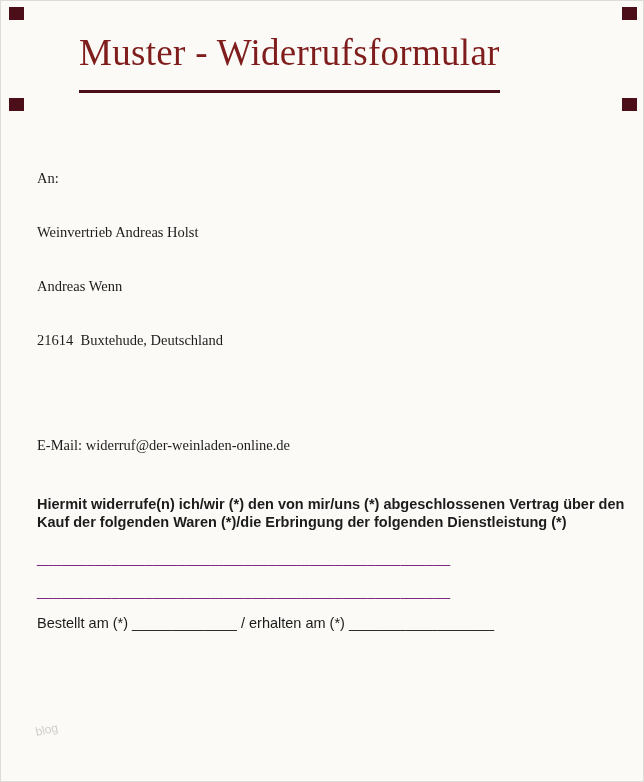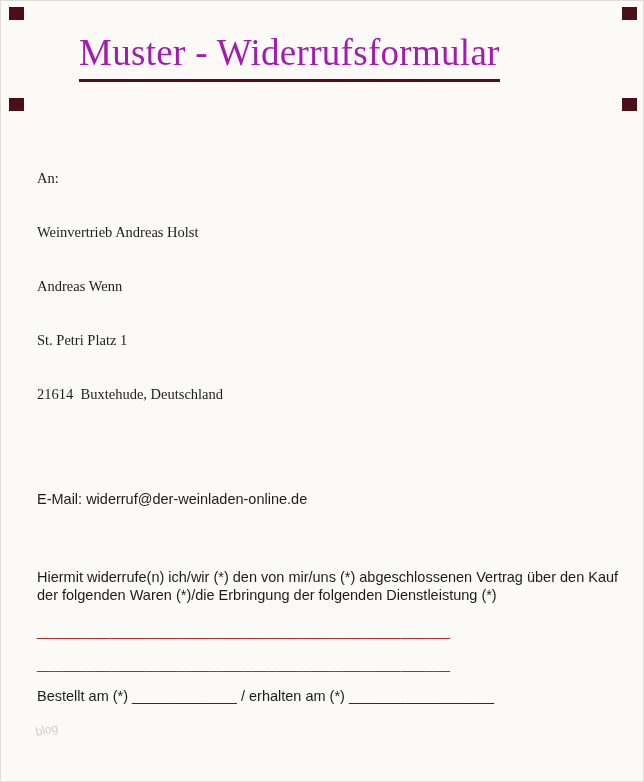--- a/index.html
+++ b/index.html
@@ -32,46 +32,46 @@
   .m-bl { left: 8px;   top: 97px; }
   .m-br { left: 621px; top: 97px; }
   .title {
     position: absolute;
     left: 78px;
     top: 30px;
     margin: 0;
     font-family: "Liberation Serif", "DejaVu Serif", serif;
     font-weight: 400;
     font-size: 37px;
-    color: #a21caf;
+    color: #7f1d1d;
     border-bottom: 3px solid #4c0e18;
-    padding-bottom: 5px;
+    padding-bottom: 16px;
     letter-spacing: 0.3px;
     white-space: nowrap;
   }
   .doc {
     position: absolute;
     left: 36px;
     top: 110px;
     width: 588px;
     font-size: 14.5px;
     line-height: 18px;
   }
   .doc div {
     white-space: pre-wrap;
   }
   .b-an       { margin-top: 22px; font-family: Liberation Serif, serif; }
-  .b-contact  { margin-top: 15px; }
-  .b-decl     { margin-top: 24px; }
+  .b-contact  { margin-top: 15px; font-family: Liberation Serif, serif; }
+  .b-decl     { margin-top: 5px; font-weight: bold; }
   .u1         { margin-top: 18px; }
   .u2         { margin-top: 15px; }
   .b-bestellt { margin-top: 14px; }
   .fill {
     letter-spacing: 0.2px;
-    color: #b91c1c;
+    color: #701a75;
   }
   .watermark {
     position: absolute;
     left: 36px;
     top: 724px;
     font-size: 12px;
     color: #cfcecb;
     transform: rotate(-12deg);
     transform-origin: left bottom;
   }
@@ -88,21 +88,20 @@
 
   <h1 class="title">Muster - Widerrufsformular</h1>
 
   <div class="doc">
 
 
     <div class="b-an">
       <div>An:</div>
       <div>Weinvertrieb Andreas Holst</div>
       <div>Andreas Wenn</div>
-      <div>St. Petri Platz 1</div>
       <div>21614  Buxtehude, Deutschland</div>
     </div>
 
     <div class="b-contact">
       <div>E-Mail: widerruf@der-weinladen-online.de</div>
     </div>
 
     <div class="b-decl">Hiermit widerrufe(n) ich/wir (*) den von mir/uns (*) abgeschlossenen Vertrag über den Kauf der folgenden Waren (*)/die Erbringung der folgenden Dienstleistung (*)</div>
 
     <div class="u1 fill">__________________________________________________</div>

